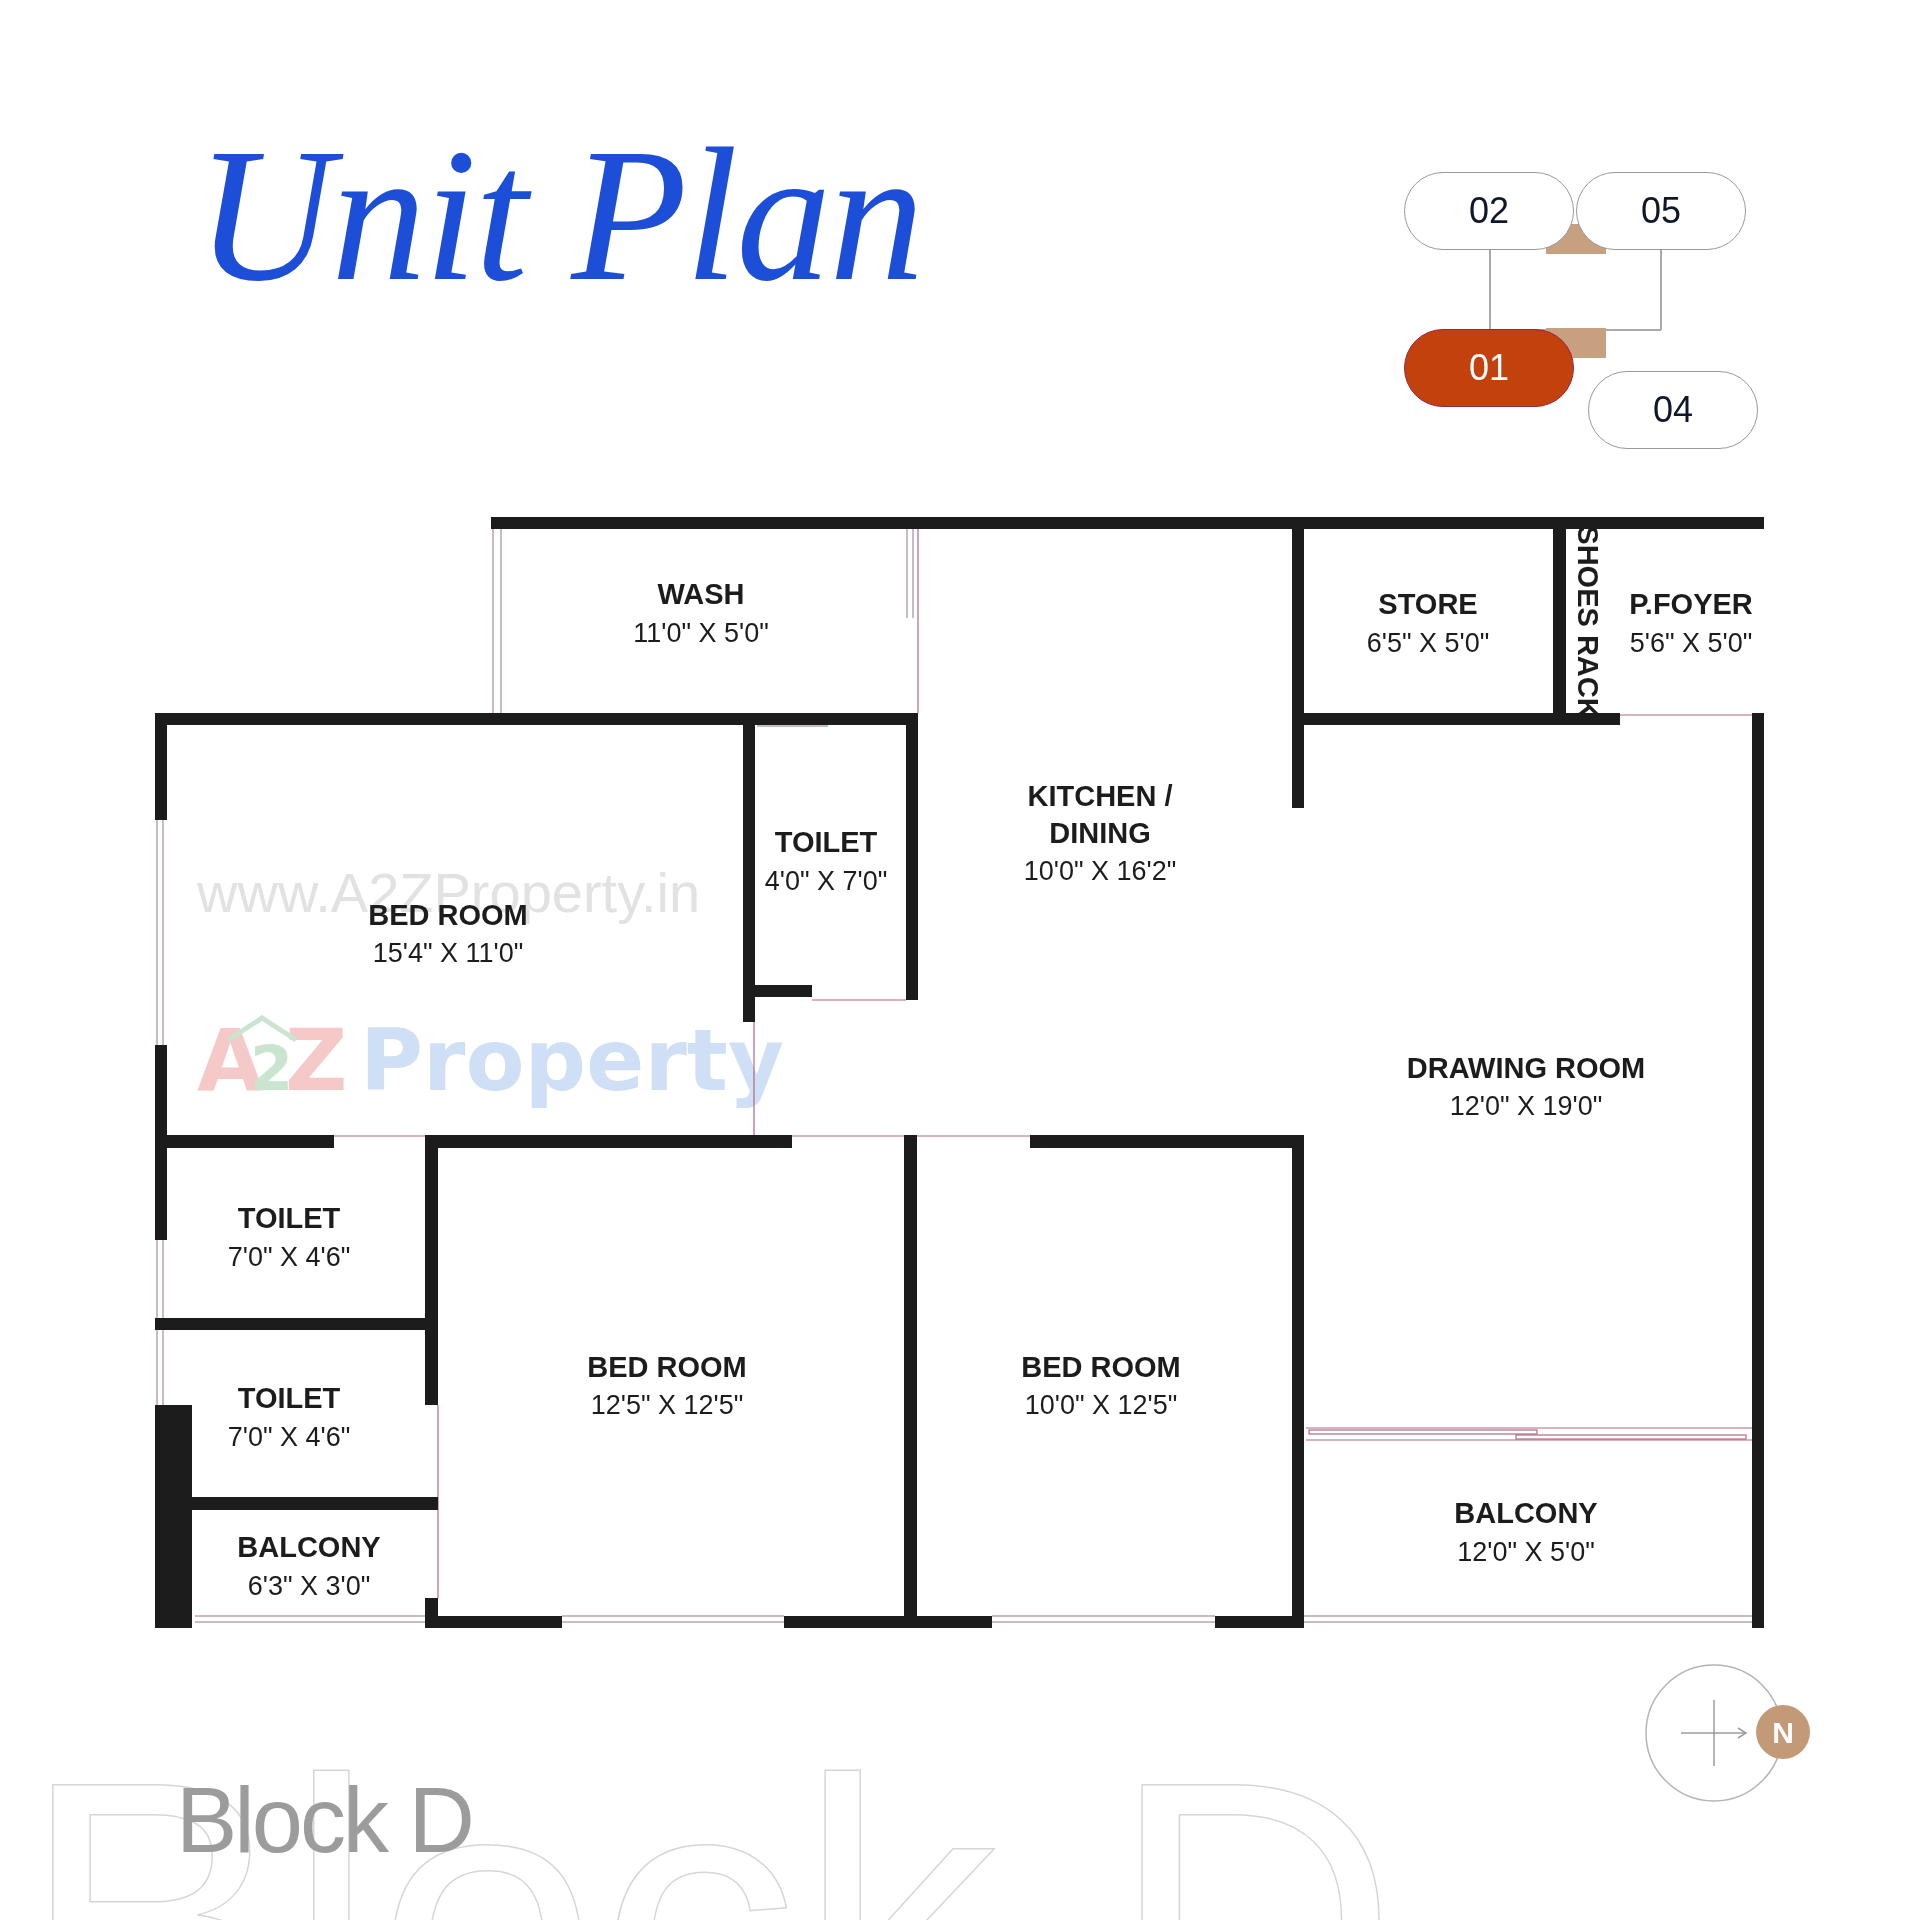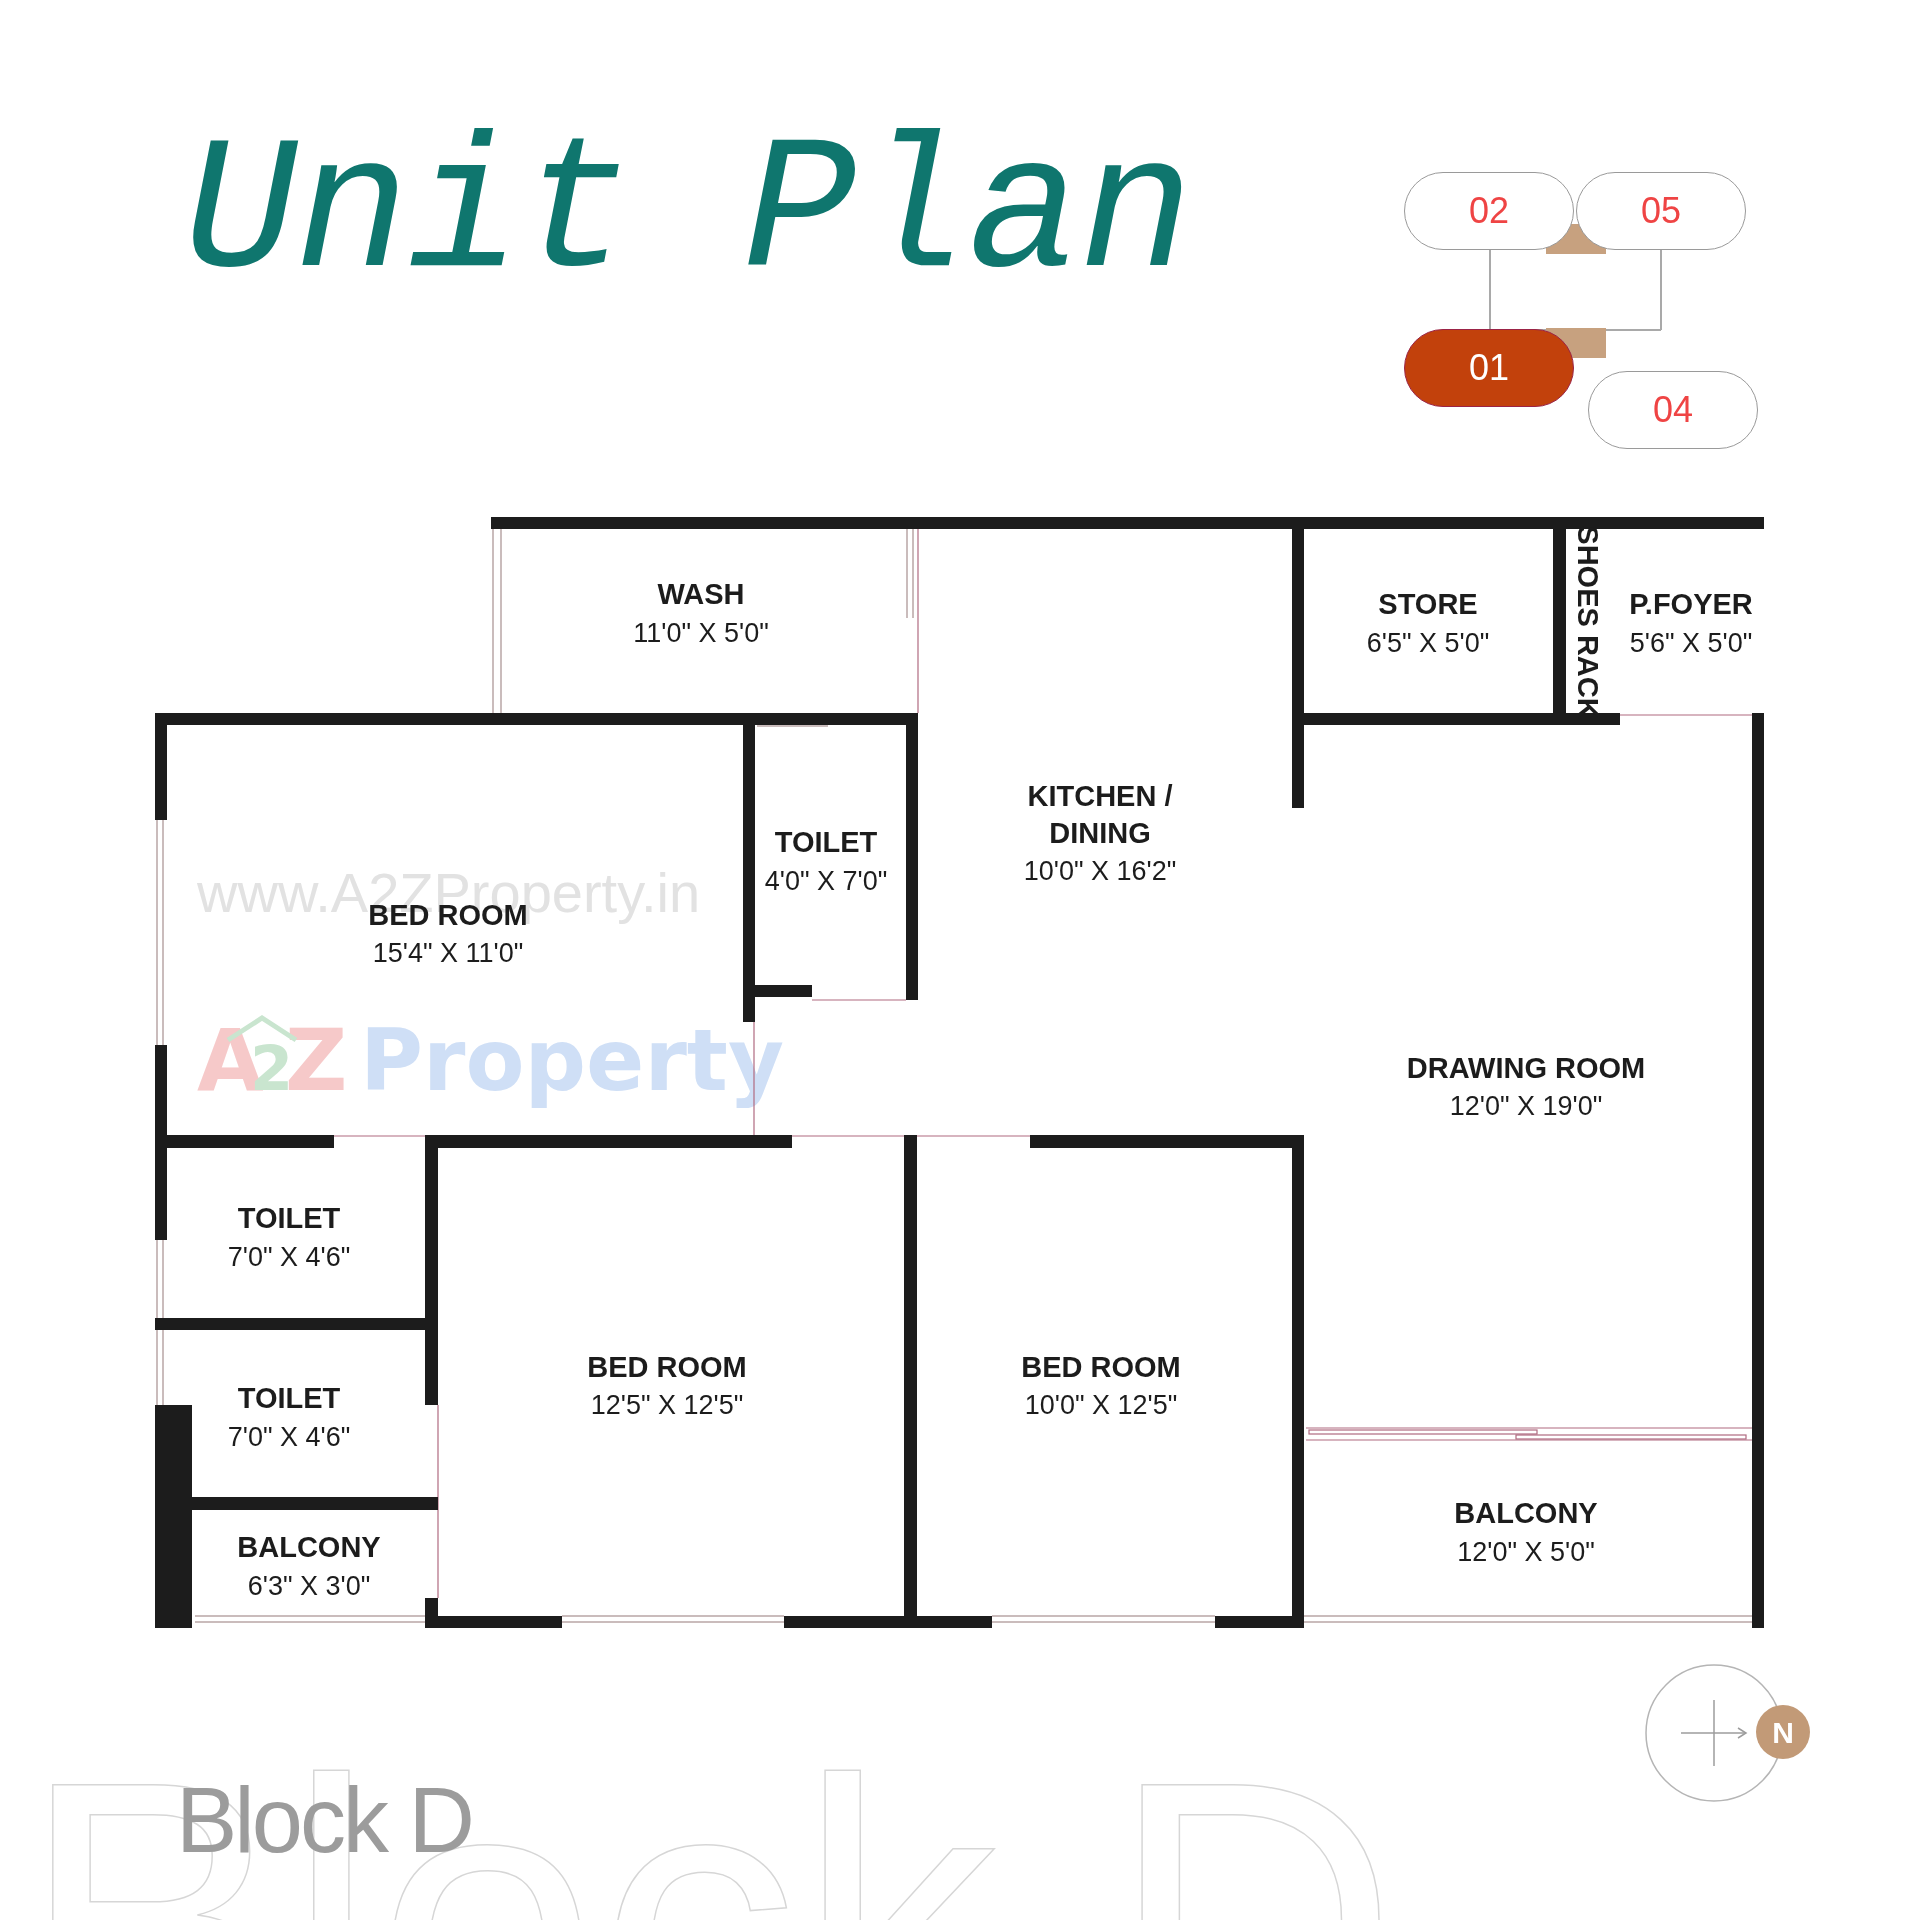--- a/index.html
+++ b/index.html
@@ -1,28 +1,28 @@
 <!DOCTYPE html>
 <html><head>
 <meta charset="utf-8">
 <style>
   html, body { margin: 0; padding: 0; background: #ffffff; }
   body { width: 1920px; height: 1920px; position: relative; overflow: hidden; font-family: "Liberation Sans", sans-serif; }
   .title {
-    position: absolute; left: 183px; top: 120px;
-    font-family: Liberation Mono, monospace;
-    font-style: italic; font-size: 190px; line-height: 1; color: #0f766e;
+    position: absolute; left: 196px; top: 120px;
+    font-family: Liberation Serif, serif;
+    font-style: italic; font-size: 190px; line-height: 1; color: #1d4ed8;
     letter-spacing: -2px; white-space: nowrap;
   }
   .selector { position: absolute; left: 1404px; top: 172px; width: 346px; height: 236px; }
   .pill {
     position: absolute; width: 170px; height: 78px; border-radius: 39px;
     border: 1.5px solid #9a9a9a; background: #fff; box-sizing: border-box;
     display: flex; align-items: center; justify-content: center;
-    font-size: 36px; color: #ef4444; cursor: pointer;
+    font-size: 36px; color: #0f172a; cursor: pointer;
   }
   .pill.active { background: #c2410c; border-color: #9b2346; color: #fff; }
   .connector { position: absolute; background: #a9a9a9; }
   .bridge { position: absolute; width: 60px; height: 30px; background: #c7a17f; }
   svg.plan { position: absolute; left: 0; top: 0; }
   .room-name { font-family: "Liberation Sans", sans-serif; font-weight: 700; font-size: 29px; fill: #1c1c1c; }
   .room-dim { font-family: "Liberation Sans", sans-serif; font-size: 27px; fill: #1c1c1c; }
   .wm-url { font-family: "Liberation Sans", sans-serif; font-size: 56px; fill: #e2e2e2; }
   .wm-logo { font-family: "DejaVu Sans", sans-serif; font-weight: 700; font-size: 86px; }
   .bg-block { font-family: "Liberation Sans", sans-serif; font-size: 300px; fill: none; stroke: #d6d6d6; stroke-width: 1.5; }

